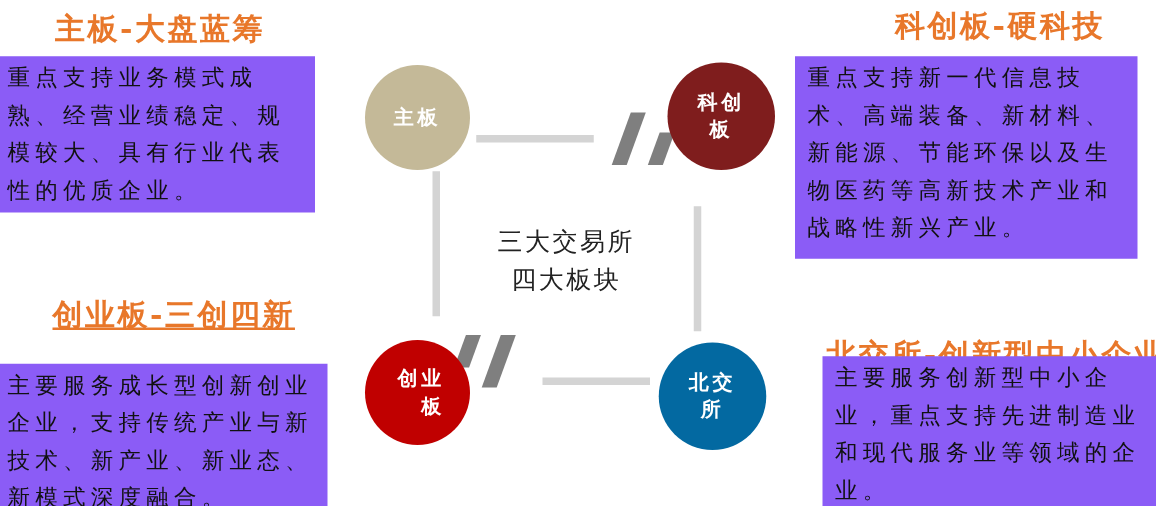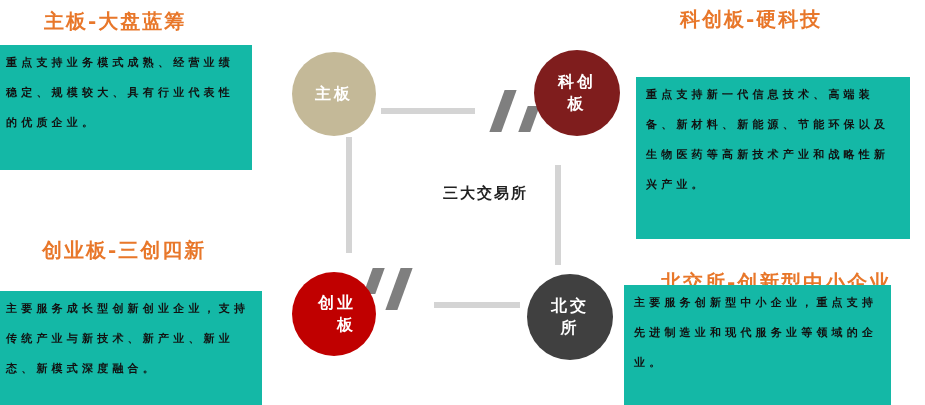--- a/index.html
+++ b/index.html
@@ -1,74 +1,75 @@
 <!DOCTYPE html>
 <html><head>
 <meta charset="utf-8">
 <style>
   html, body { margin:0; padding:0; }
   body {
     width:925px; height:405px; background:#ffffff; position:relative; overflow:hidden;
     font-family: "DejaVu Serif", "Liberation Serif", serif;
   }
   .title {
-    position:absolute; color:#e8772a; font-weight:bold; font-size:20px;
+    position:absolute; color:#e8772a; font-weight:bold; font-size:24px;
     letter-spacing:2px; white-space:nowrap; line-height:1;
   }
   .box {
-    position:absolute; background:#14b8a6; box-sizing:border-box;
-    color:#111; font-weight:bold; font-size:11px; line-height:30px;
+    position:absolute; background:#8b5cf6; box-sizing:border-box;
+    color:#111; font-weight:normal; font-size:18px; line-height:30px;
     letter-spacing:4.2px; padding:0 6px;
   }
   .circle {
     position:absolute; border-radius:50%; color:#fff; font-weight:bold;
     font-size:16px; display:flex; align-items:center; justify-content:center;
     text-align:center; line-height:22px; letter-spacing:3px;
   }
   .circle span { display:block; width:44px; }
   .line { position:absolute; background:#d4d4d4; }
   .slash { position:absolute; background:#7f7f7f; }
   .center-text {
-    position:absolute; left:378px; top:178px; width:150px; text-align:right;
-    font-size:15px; font-weight:bold; line-height:30px; color:#222; letter-spacing:2px;
+    position:absolute; left:378px; top:178px; width:150px; text-align:center;
+    font-size:20px; font-weight:normal; line-height:30px; color:#222; letter-spacing:2px;
   }
 </style>
 </head>
 <body>
 
 <div class="title" style="left:44px; top:11px;">主板-大盘蓝筹</div>
 <div class="box" style="left:0; top:45px; width:252px; height:125px; padding-top:3px;">重点支持业务模式成熟、经营业绩稳定、规模较大、具有行业代表性的优质企业。</div>
 
-<div class="title" style="left:680px; top:9px;">科创板-硬科技</div>
-<div class="box" style="left:636px; top:45px; width:274px; height:162px; padding:3px 6px 0 10px;margin-top:32px;">重点支持新一代信息技术、高端装备、新材料、新能源、节能环保以及生物医药等高新技术产业和战略性新兴产业。</div>
+<div class="title" style="left:716px; top:9px;">科创板-硬科技</div>
+<div class="box" style="left:636px; top:45px; width:274px; height:162px; padding:3px 6px 0 10px;">重点支持新一代信息技术、高端装备、新材料、新能源、节能环保以及生物医药等高新技术产业和战略性新兴产业。</div>
 
-<div class="title" style="left:42px; top:240px;">创业板-三创四新</div>
+<div class="title" style="left:42px; top:240px;text-decoration:underline;">创业板-三创四新</div>
 <div class="box" style="left:0; top:275px; width:262px; height:130px; padding-top:3px;margin-top:16px;">主要服务成长型创新创业企业，支持传统产业与新技术、新产业、新业态、新模式深度融合。</div>
 
 <div class="title" style="left:661px; top:252px;margin-top:20px;">北交所-创新型中小企业</div>
-<div class="box" style="left:624px; top:285px; width:267px; height:120px; padding:3px 6px 0 10px;">主要服务创新型中小企业，重点支持先进制造业和现代服务业等领域的企业。</div>
+<div class="box" style="left:658px; top:285px; width:267px; height:120px; padding:3px 6px 0 10px;">主要服务创新型中小企业，重点支持先进制造业和现代服务业等领域的企业。</div>
 
 <div class="line" style="left:381px; top:108px; width:94px; height:6px;"></div>
 <div class="line" style="left:346px; top:137px; width:6px; height:116px;"></div>
 <div class="line" style="left:555px; top:165px; width:6px; height:100px;"></div>
 <div class="line" style="left:434px; top:302px; width:86px; height:6px;"></div>
 
 <div class="slash" style="left:497px; top:90px; width:12px; height:42px; transform:skewX(-20deg);"></div>
 <div class="slash" style="left:523px; top:106px; width:12px; height:26px; transform:skewX(-20deg);"></div>
 <div class="slash" style="left:368px; top:268px; width:12px; height:26px; transform:skewX(-20deg);"></div>
 <div class="slash" style="left:393px; top:268px; width:12px; height:42px; transform:skewX(-20deg);"></div>
 
 <div class="circle" style="left:292px; top:52px; width:84px; height:84px; background:#c4b998;">
   <span>主板</span>
 </div>
 <div class="circle" style="left:534px; top:50px; width:86px; height:86px; background:#7f1d1d;">
   <span>科创板</span>
 </div>
 <div class="circle" style="left:292px; top:272px; width:84px; height:84px; background:#c00000;text-align:right;">
   <span>创业板</span>
 </div>
-<div class="circle" style="left:527px; top:274px; width:86px; height:86px; background:#404040;">
+<div class="circle" style="left:527px; top:274px; width:86px; height:86px; background:#0369a1;">
   <span>北交所</span>
 </div>
 
 <div class="center-text">
   <div>三大交易所</div>
+  <div>四大板块</div>
 </div>
 
 </body></html>

